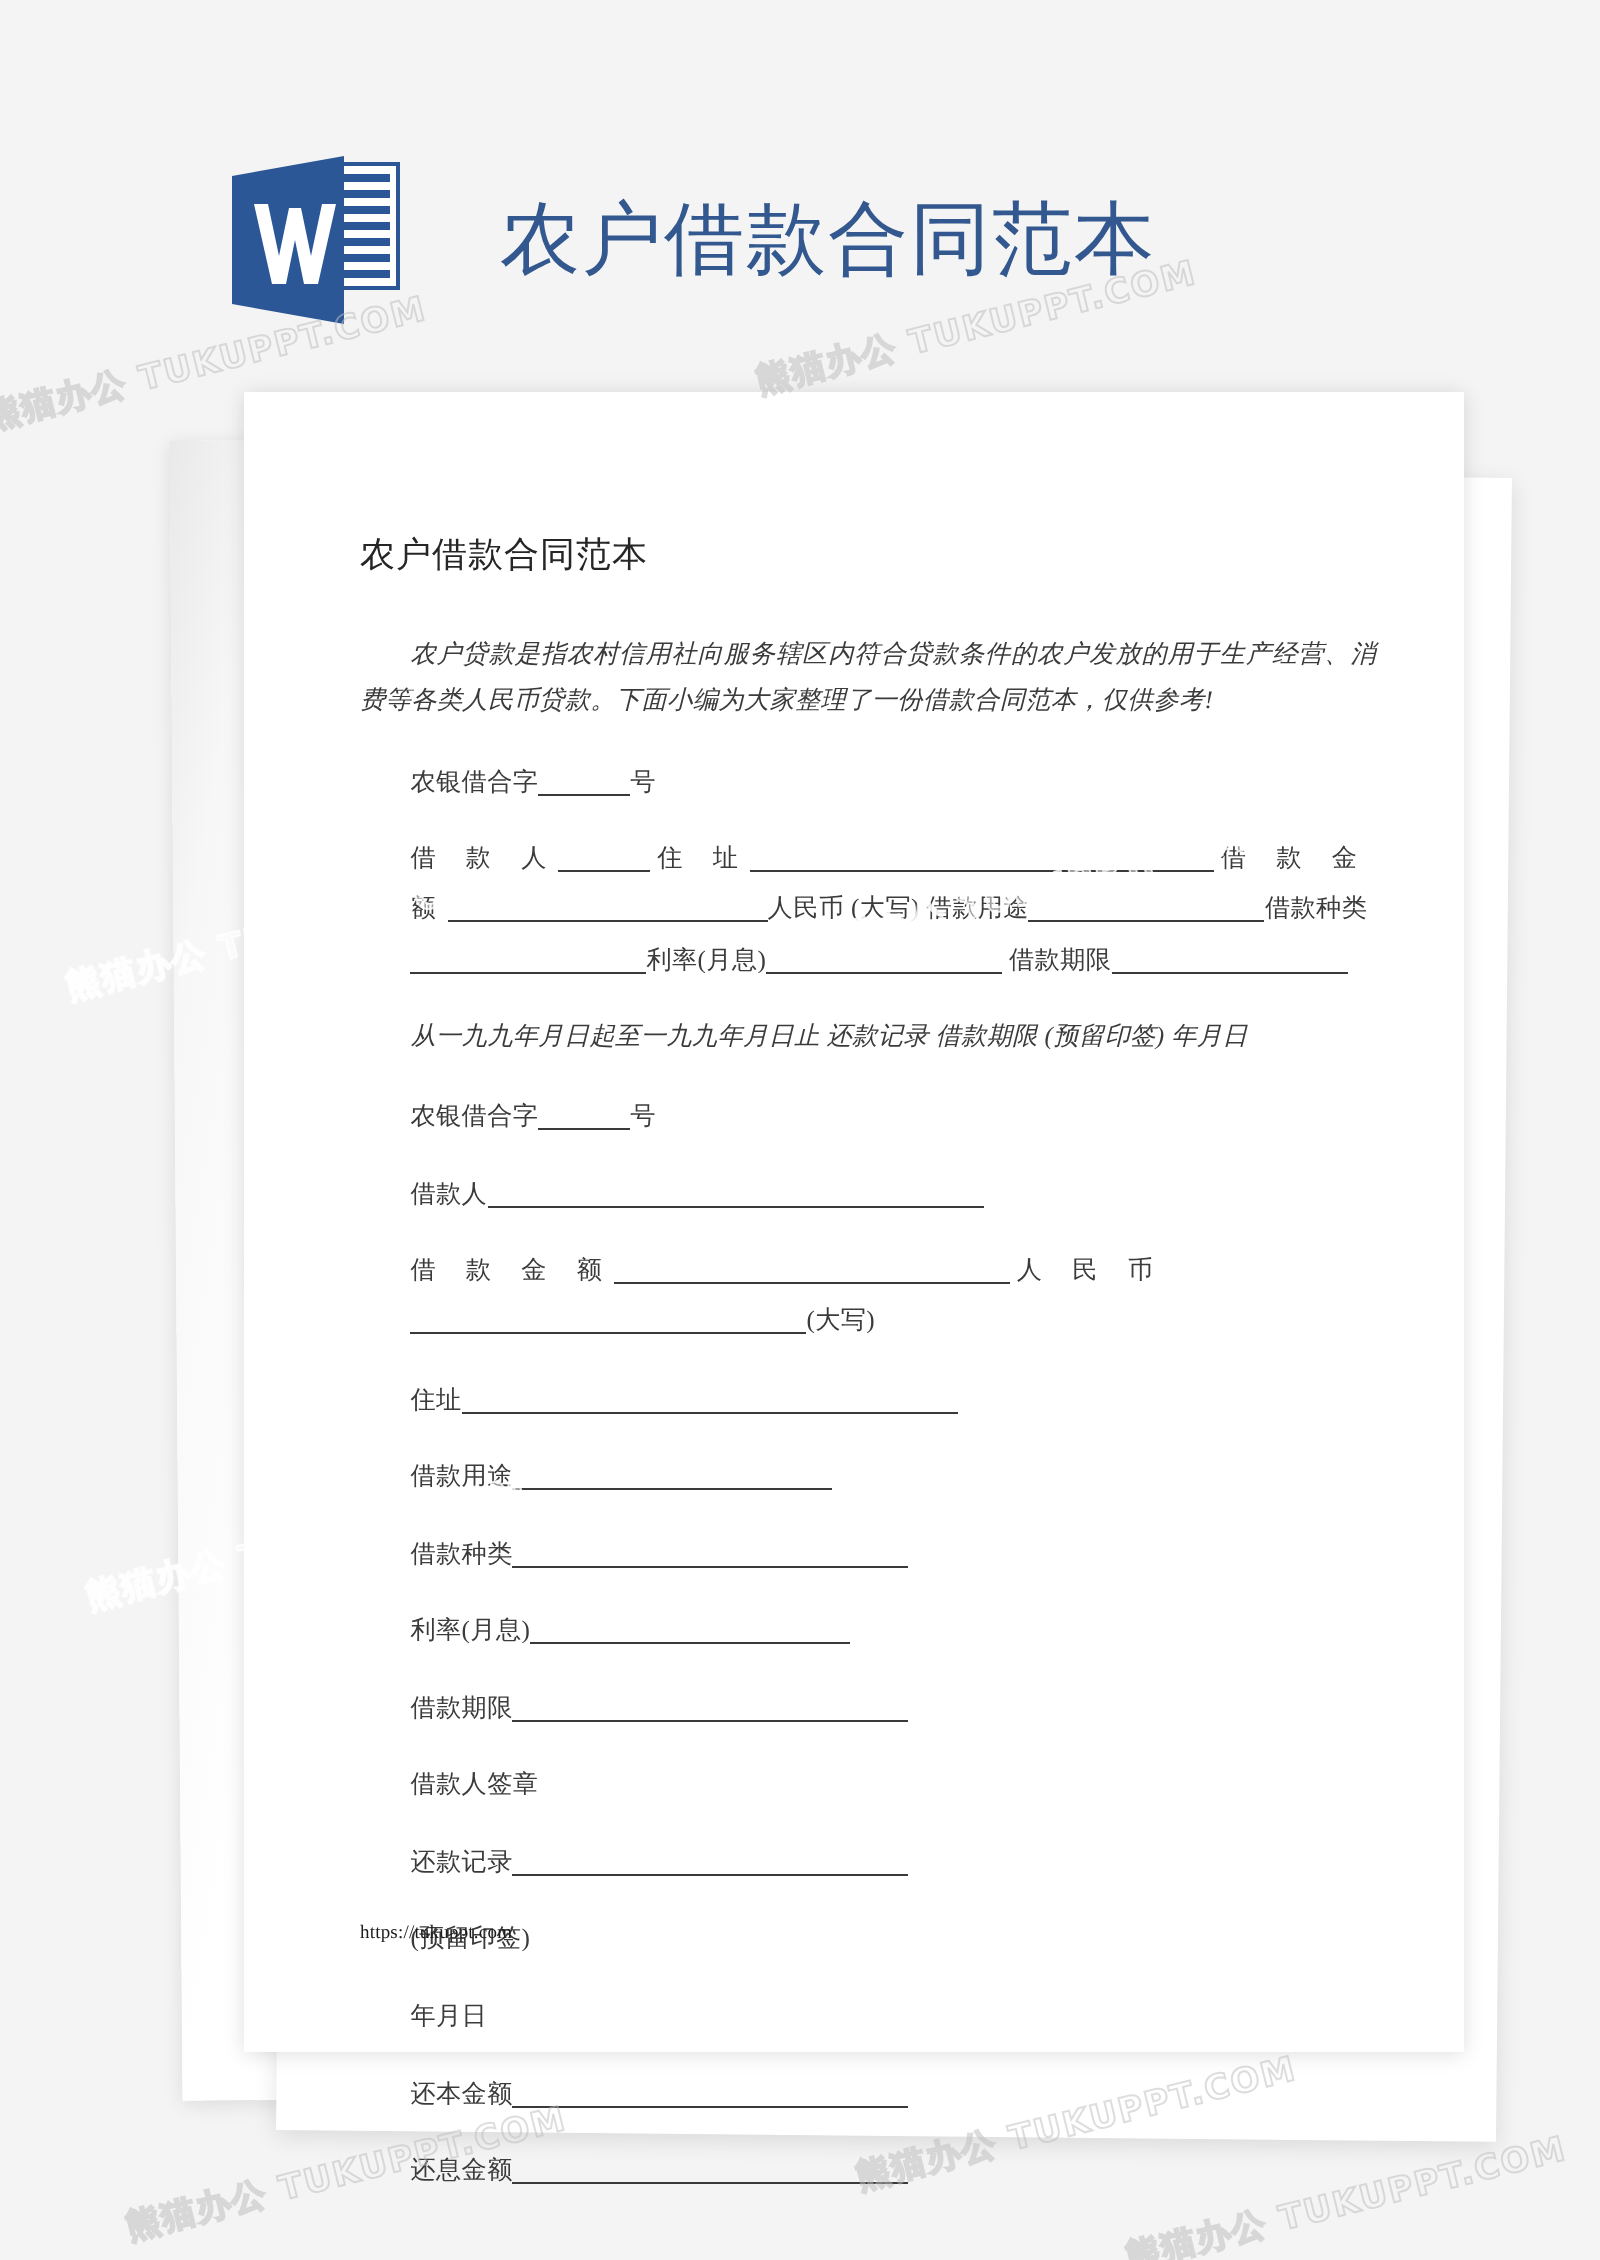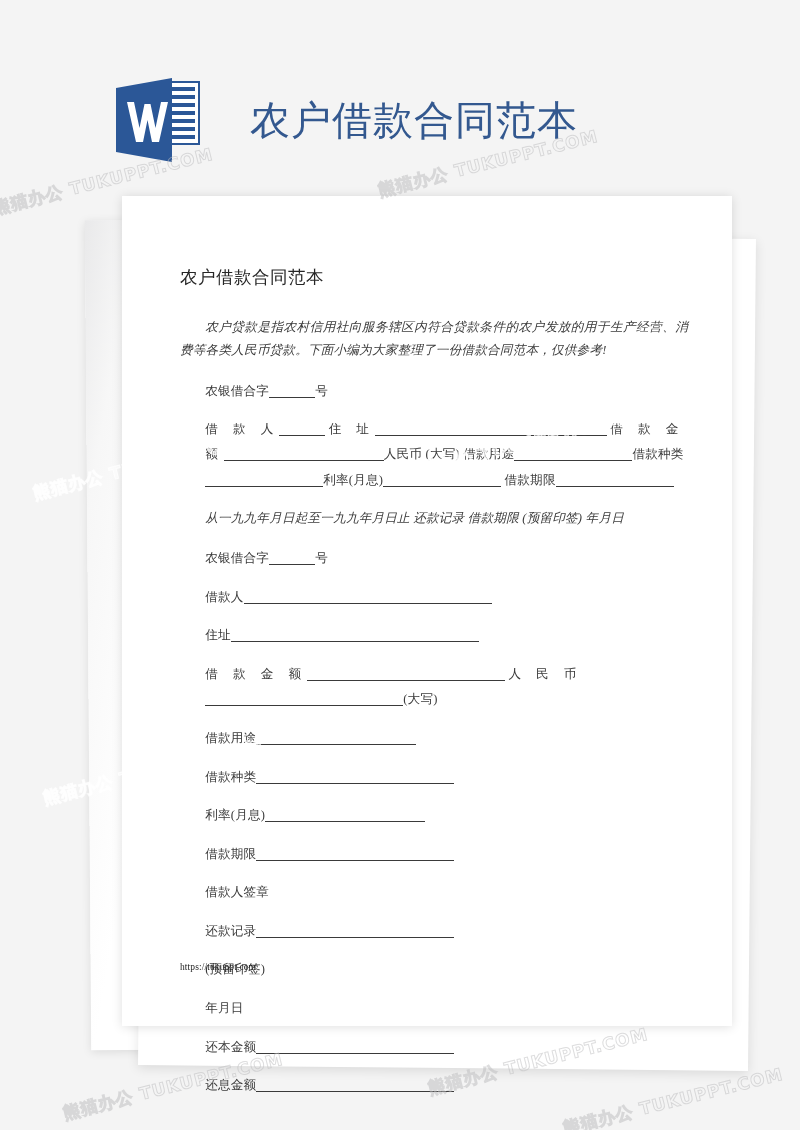--- a/index.html
+++ b/index.html
@@ -233,27 +233,27 @@
       <p class="para indent">从一九九年月日起至一九九年月日止 还款记录 借款期限 (预留印签) 年月日</p>
 
       <div class="line indent">
         <span>农银借合字</span><span class="u xs"></span><span>号</span>
       </div>
 
       <div class="line indent">
         <span>借款人</span><span class="u f"></span>
       </div>
 
-      <div class="line indent">
-        <span>住址</span><span class="u f"></span>
-      </div>
-
       <div class="line wide indent">
         <span class="sp">借 款 金 额</span><span class="u xl"></span>
         <span class="sp">人 民 币</span><span class="u xl"></span><span>(大写)</span>
+      </div>
+
+      <div class="line indent">
+        <span>住址</span><span class="u f"></span>
       </div>
 
       <div class="line indent">
         <span>借款用途</span><span class="u l"></span>
       </div>
 
       <div class="line indent">
         <span>借款种类</span><span class="u xl"></span>
       </div>
 

